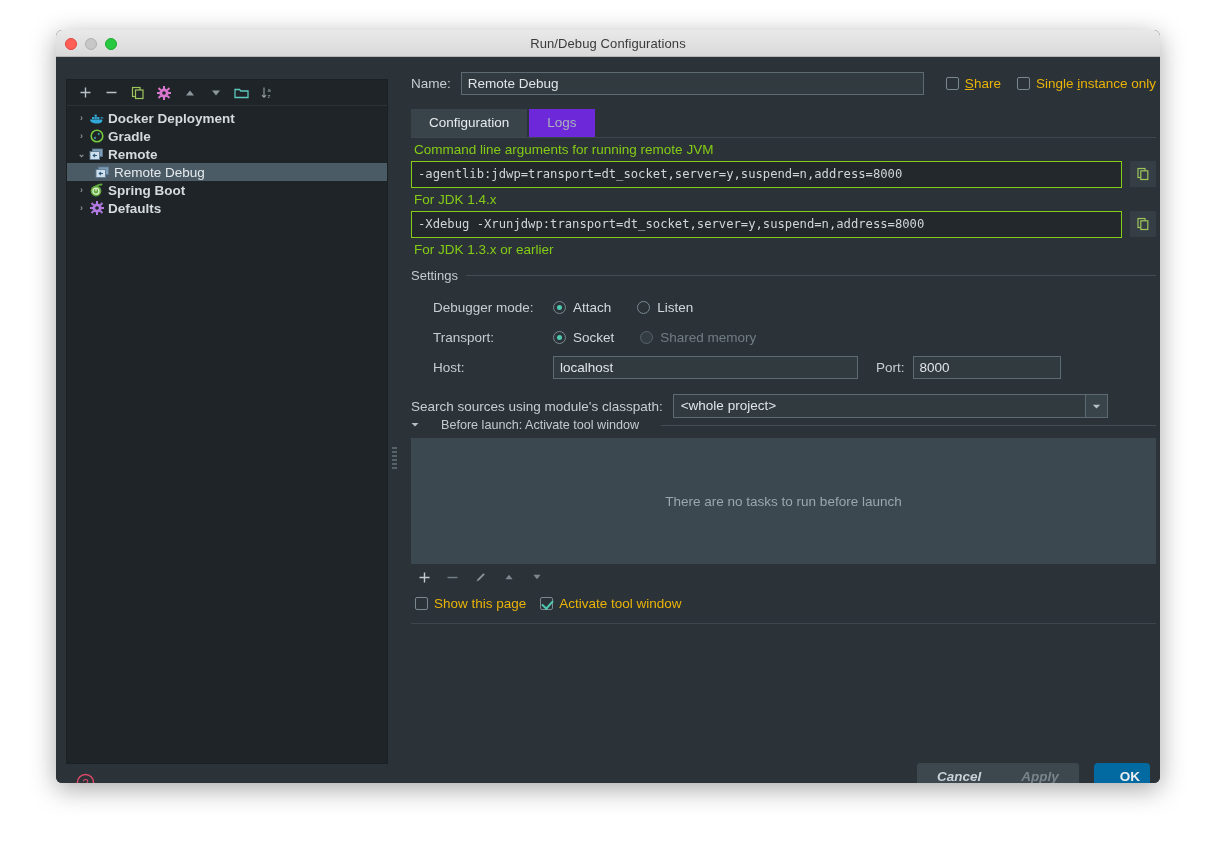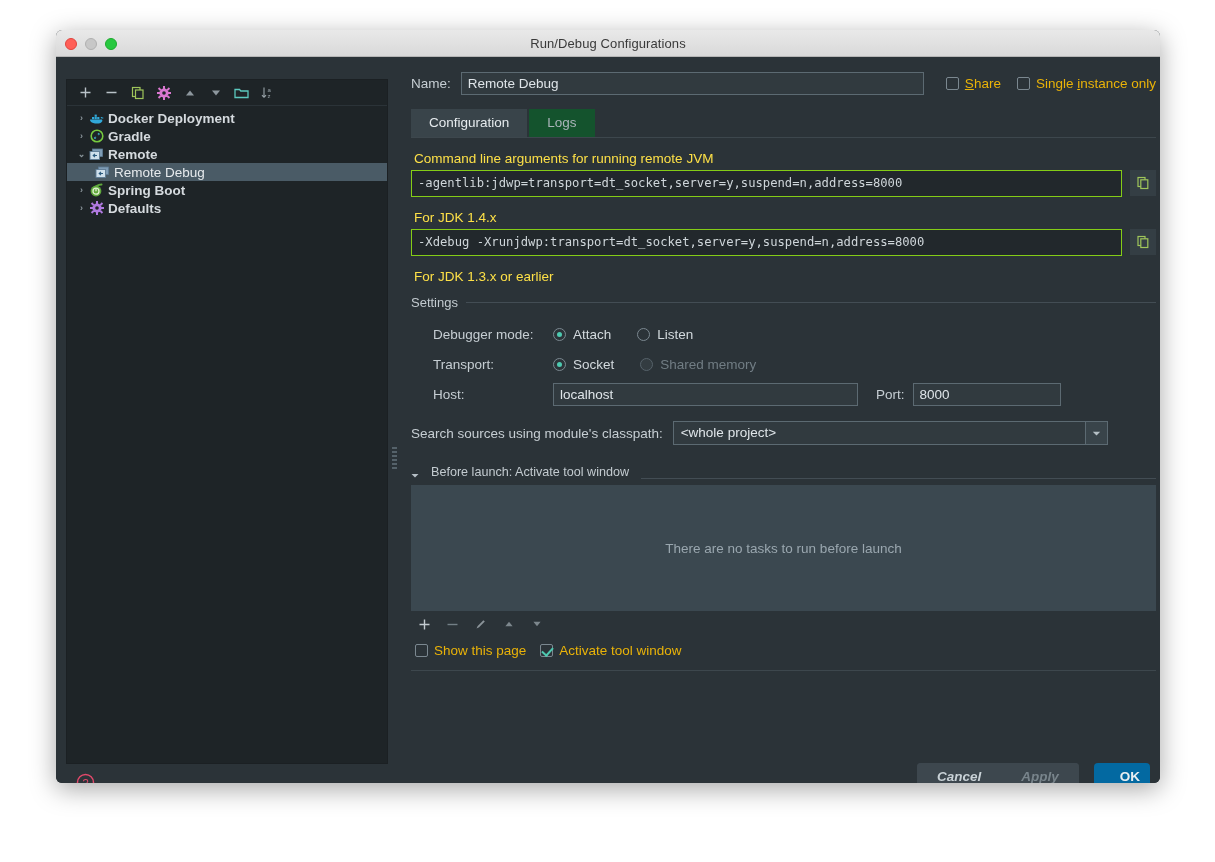--- a/index.html
+++ b/index.html
@@ -132,27 +132,27 @@
     border-width: 0 2px 2px 0;
     transform: rotate(42deg);
   }
   .u { text-decoration: underline; }
   
   .tabs { display: flex; margin-top: 14px; border-bottom: 1px solid #3d474d; }
   .tab {
     font-size: 13.5px;
     padding: 6px 18px 7px 18px;
     color: #aab4ba;
-    background: #14532d;
+    background: #6d28d9;
     margin-right: 2px;
   }
   .tab.active { background: #39444a; color: #e6ebee; }
   .section-label {
-    font-size: 13.5px; color: #fde047;
-    margin: 13px 0 4px 3px;
+    font-size: 13.5px; color: #84cc16;
+    margin: 4px 0 4px 3px;
   }
   .field-row { display: flex; align-items: flex-start; gap: 8px; }
   .code-field {
     flex: 1 1 auto;
     background: #22282c;
     border: 1px solid #84cc16;
     color: #cfd6da;
     font-family: "DejaVu Sans Mono", "Liberation Mono", monospace;
     font-size: 12.2px;
     padding: 4px 6px;
@@ -200,21 +200,21 @@
     width: 435px; margin-left: 10px;
   }
   .combo .val { flex: 1 1 auto; padding: 0 7px; line-height: 22px; font-size: 13.5px; }
   .combo .arrow {
     width: 22px; background: #39444a;
     border-left: 1px solid #5c6a72;
     display: flex; align-items: center; justify-content: center;
     color: #b5bfc5; font-size: 8px;
   }
   
-  .bl-head { display: flex; align-items: flex-end; gap: 12px; margin-top: 20px; }
+  .bl-head { display: flex; align-items: center; gap: 22px; }
   .bl-head .tri { font-size: 8px; color: #b5bfc5; }
   .bl-head .t { font-size: 12.6px; color: #c3cbd0; white-space: nowrap; }
   .bl-head .line { flex: 1 1 auto; height: 1px; background: #434d54; }
   .bl-panel {
     margin-top: 6px;
     height: 126px;
     background: #3b4850;
     border: 1px solid #3b4850;
     display: flex; align-items: center; justify-content: center;
     color: #9aa7af; font-size: 13.5px;

